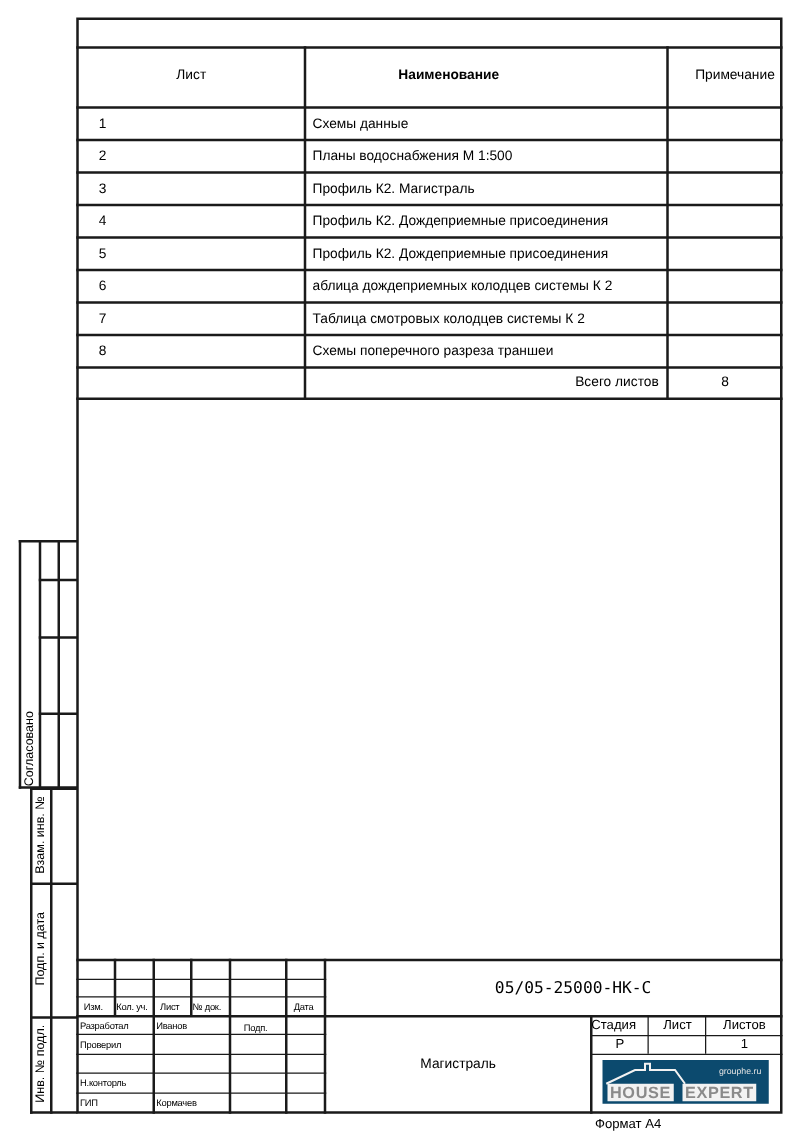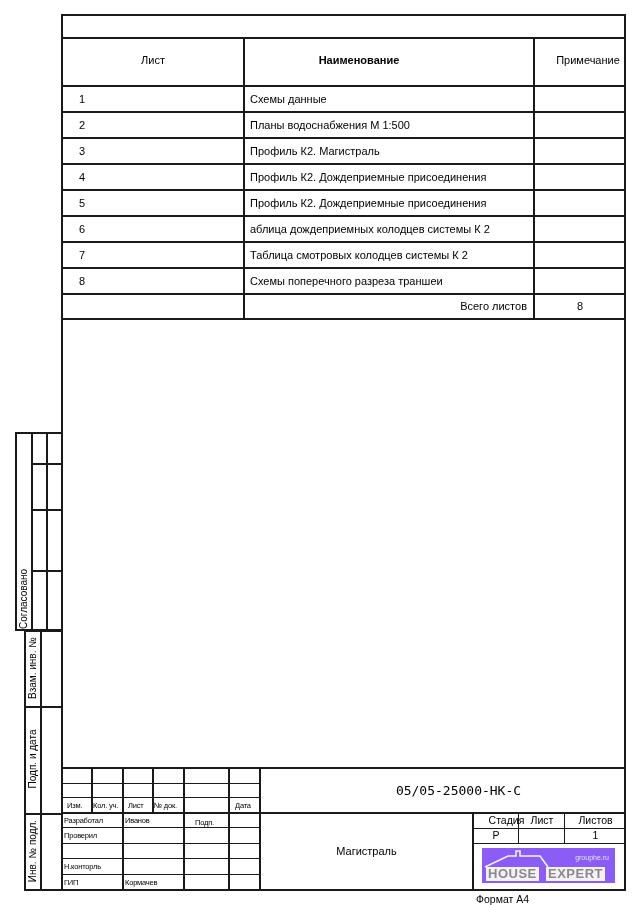--- a/index.html
+++ b/index.html
@@ -11,21 +11,21 @@
   .vl { position: absolute; width: 0; border-left: 2px solid #1a1a1a; }
   .vlt { position: absolute; width: 0; border-left: 1px solid #1a1a1a; }
   .t { position: absolute; font-size: 11px; line-height: 26px; white-space: nowrap; }
   .hdr { position: absolute; font-size: 11px; white-space: nowrap; text-align: center; }
   .s { position: absolute; font-size: 7.5px; white-space: nowrap; letter-spacing: -0.2px; }
   .rot { position: absolute; transform-origin: 0 0; transform: rotate(-90deg);
          font-size: 10px; white-space: nowrap; text-align: center; }
   .code { position: absolute; font-family: "DejaVu Sans Mono", monospace; font-size: 13px;
           text-align: center; white-space: nowrap; }
   .tb { position: absolute; font-size: 10.5px; text-align: center; white-space: nowrap; }
-  .logo { position: absolute; left: 482px; top: 848px; width: 133px; height: 35px; background: #8b5cf6; }
+  .logo { position: absolute; left: 482px; top: 848px; width: 133px; height: 35px; background: #0c4a6e; }
   .logo .dom { position: absolute; right: 6px; top: 6px; font-size: 7px; color: #e4e4e4; }
   .logo .house { position: absolute; left: 4px; top: 19px; font-size: 13px; font-weight: bold;
                  color: #8a8a8a; background: #f2f2f2; padding: 0 2px; line-height: 14px;
                  letter-spacing: 0.5px; }
   .logo .expert { position: absolute; left: 64px; top: 19px; font-size: 13px; font-weight: bold;
                   color: #8a8a8a; background: #f2f2f2; padding: 0 2px; line-height: 14px;
                   letter-spacing: 0.5px; }
   .logo svg { position: absolute; left: 0; top: 0; }
 </style>
 </head>
@@ -152,21 +152,21 @@
   <div class="code" style="left:261px; width:395px; top:783px;">05/05-25000-НК-С</div>
 
   <div class="tb" style="left:261px; width:211px; top:845px; font-size:11px;">Магистраль</div>
 
   <div class="vl" style="left:472px; top:812px; height:79px;"></div>
   <div class="vlt" style="left:518px; top:812px; height:31px;"></div>
   <div class="vlt" style="left:564px; top:812px; height:31px;"></div>
   <div class="hlt" style="left:472px; width:154px; top:828px;"></div>
   <div class="hlt" style="left:472px; width:154px; top:843px;"></div>
 
-  <div class="tb" style="left:473px; width:67px; top:814px;">Стадия</div>
+  <div class="tb" style="left:473px; width:26px; top:814px;">Стадия</div>
   <div class="tb" style="left:519px; width:46px; top:814px;">Лист</div>
   <div class="tb" style="left:565px; width:61px; top:814px;">Листов</div>
   <div class="tb" style="left:473px; width:46px; top:829px;">Р</div>
   <div class="tb" style="left:519px; width:46px; top:829px;"></div>
   <div class="tb" style="left:565px; width:61px; top:829px;">1</div>
 
   <div class="logo">
     <svg width="133" height="35">
       <polyline points="3,19 26,8 34,8 34,3 38,3 38,8 58,8 66,19" fill="none" stroke="#f2f2f2" stroke-width="1.6"></polyline>
     </svg>

